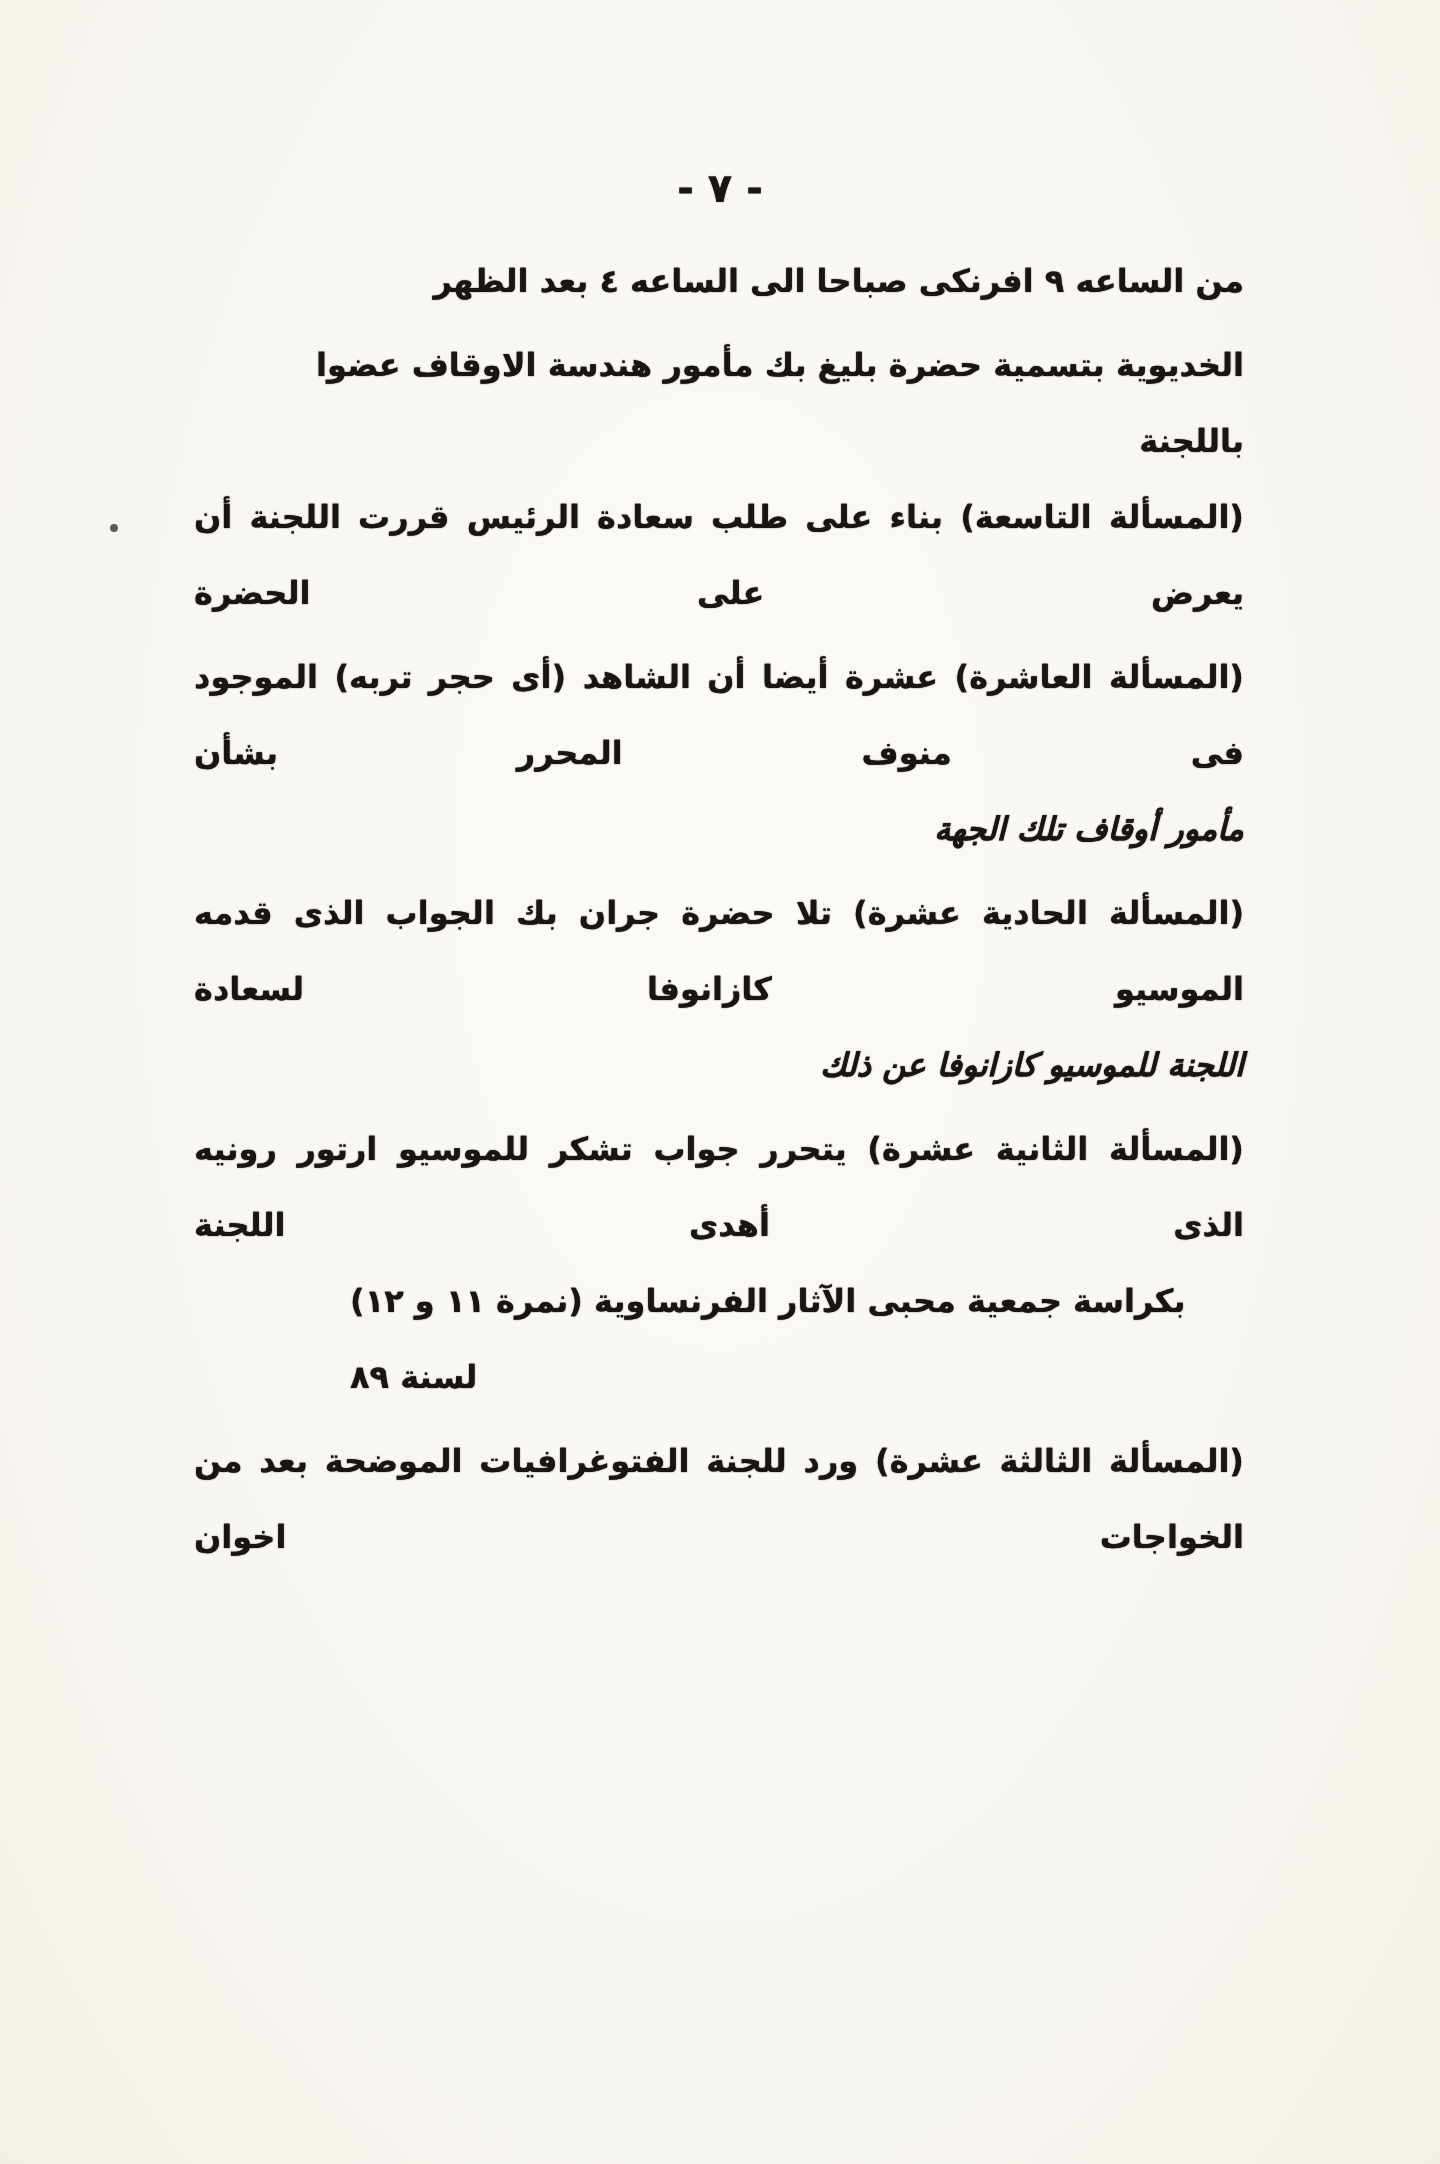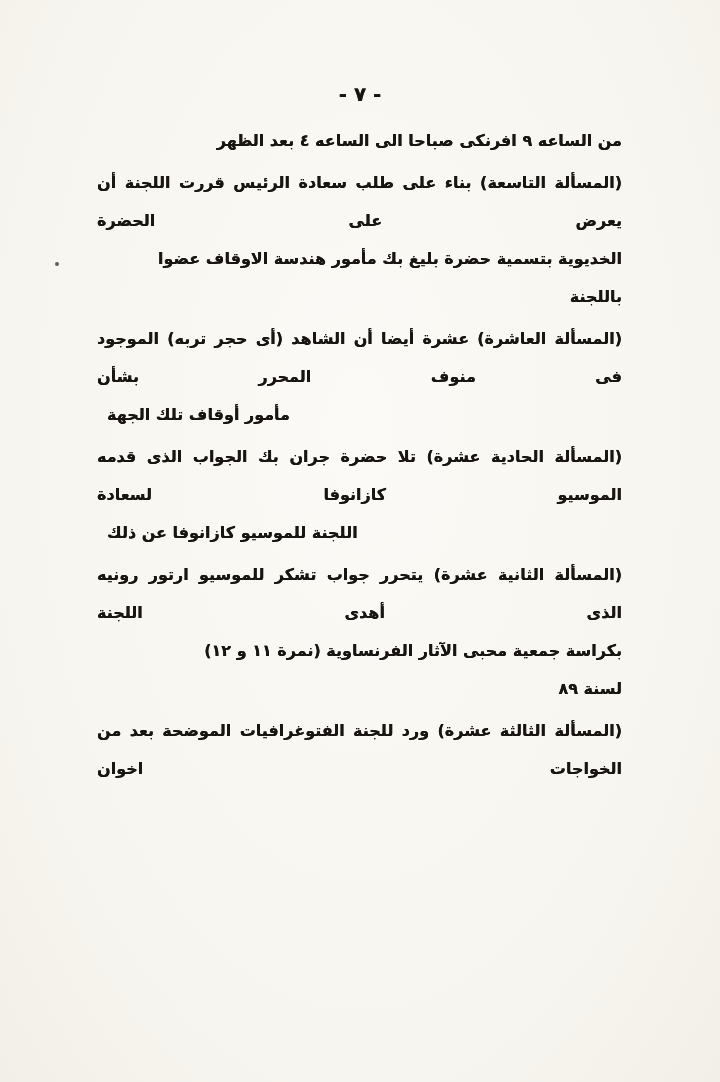--- a/index.html
+++ b/index.html
@@ -36,40 +36,40 @@
     margin-right:98px;
     margin-left:97px;
     font-size:16px;
     font-weight:700;
     line-height:38px;
     text-shadow:0 0 .6px #181512;
   }
   .para{margin:0 0 4px 0;padding:0;}
   .line{display:block;}
   .jl{text-align:justify;text-align-last:justify;}
-  .ll-sm{text-align:left;padding-left:10px;}
+  .ll-sm{text-align:right;padding-left:10px;font-style:italic;}
   .ll-md{text-align:right;padding-left:30px;}
-  .ll-lg{text-align:right;padding-left:78px;}
+  .ll-lg{text-align:left;padding-left:78px;}
 </style>
 </head>
 <body>
 
 <div class="scan-page">
 
   <div class="page-number">- ٧ -</div>
 
   <div class="text-block" dir="rtl">
 
     <p class="para">
       <span class="line ll-md">من الساعه ٩ افرنكى صباحا الى الساعه ٤ بعد الظهر</span>
     </p>
 
     <p class="para">
+      <span class="line ll-md">الخديوية بتسمية حضرة بليغ بك مأمور هندسة الاوقاف عضوا باللجنة</span>
       <span class="line jl">(المسألة التاسعة)  بناء على طلب سعادة الرئيس قررت اللجنة أن يعرض على الحضرة</span>
-      <span class="line ll-md">الخديوية بتسمية حضرة بليغ بك مأمور هندسة الاوقاف عضوا باللجنة</span>
     </p>
 
     <p class="para">
       <span class="line jl">(المسألة العاشرة)  عشرة أيضا أن الشاهد (أى حجر تربه) الموجود فى منوف المحرر بشأن</span>
       <span class="line ll-sm">مأمور أوقاف تلك الجهة</span>
     </p>
 
     <p class="para">
       <span class="line jl">(المسألة الحادية عشرة)  تلا حضرة جران بك الجواب الذى قدمه الموسيو كازانوفا لسعادة</span>
       <span class="line ll-sm">اللجنة للموسيو كازانوفا عن ذلك</span>

